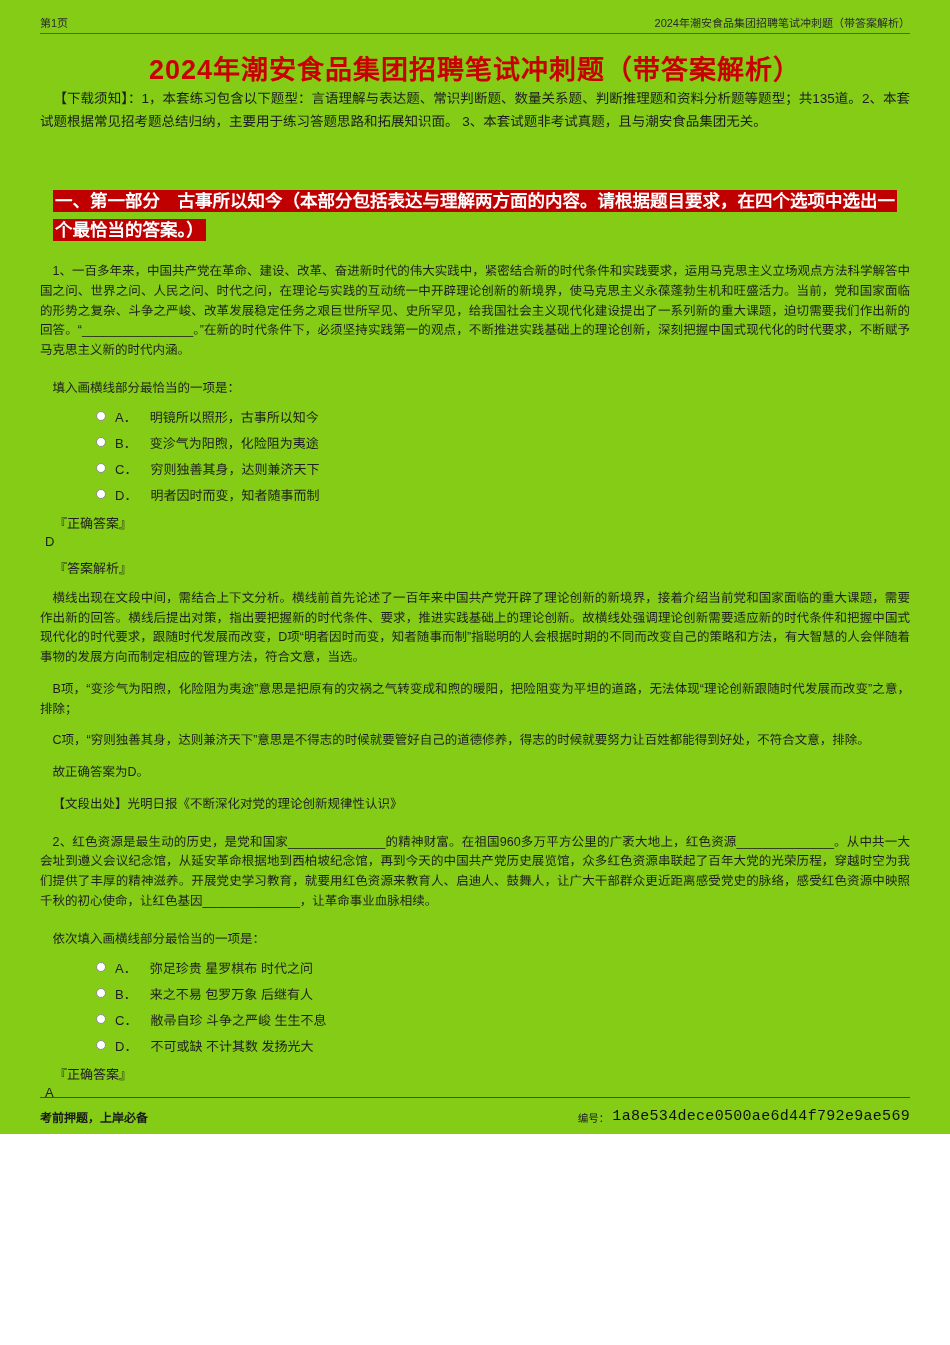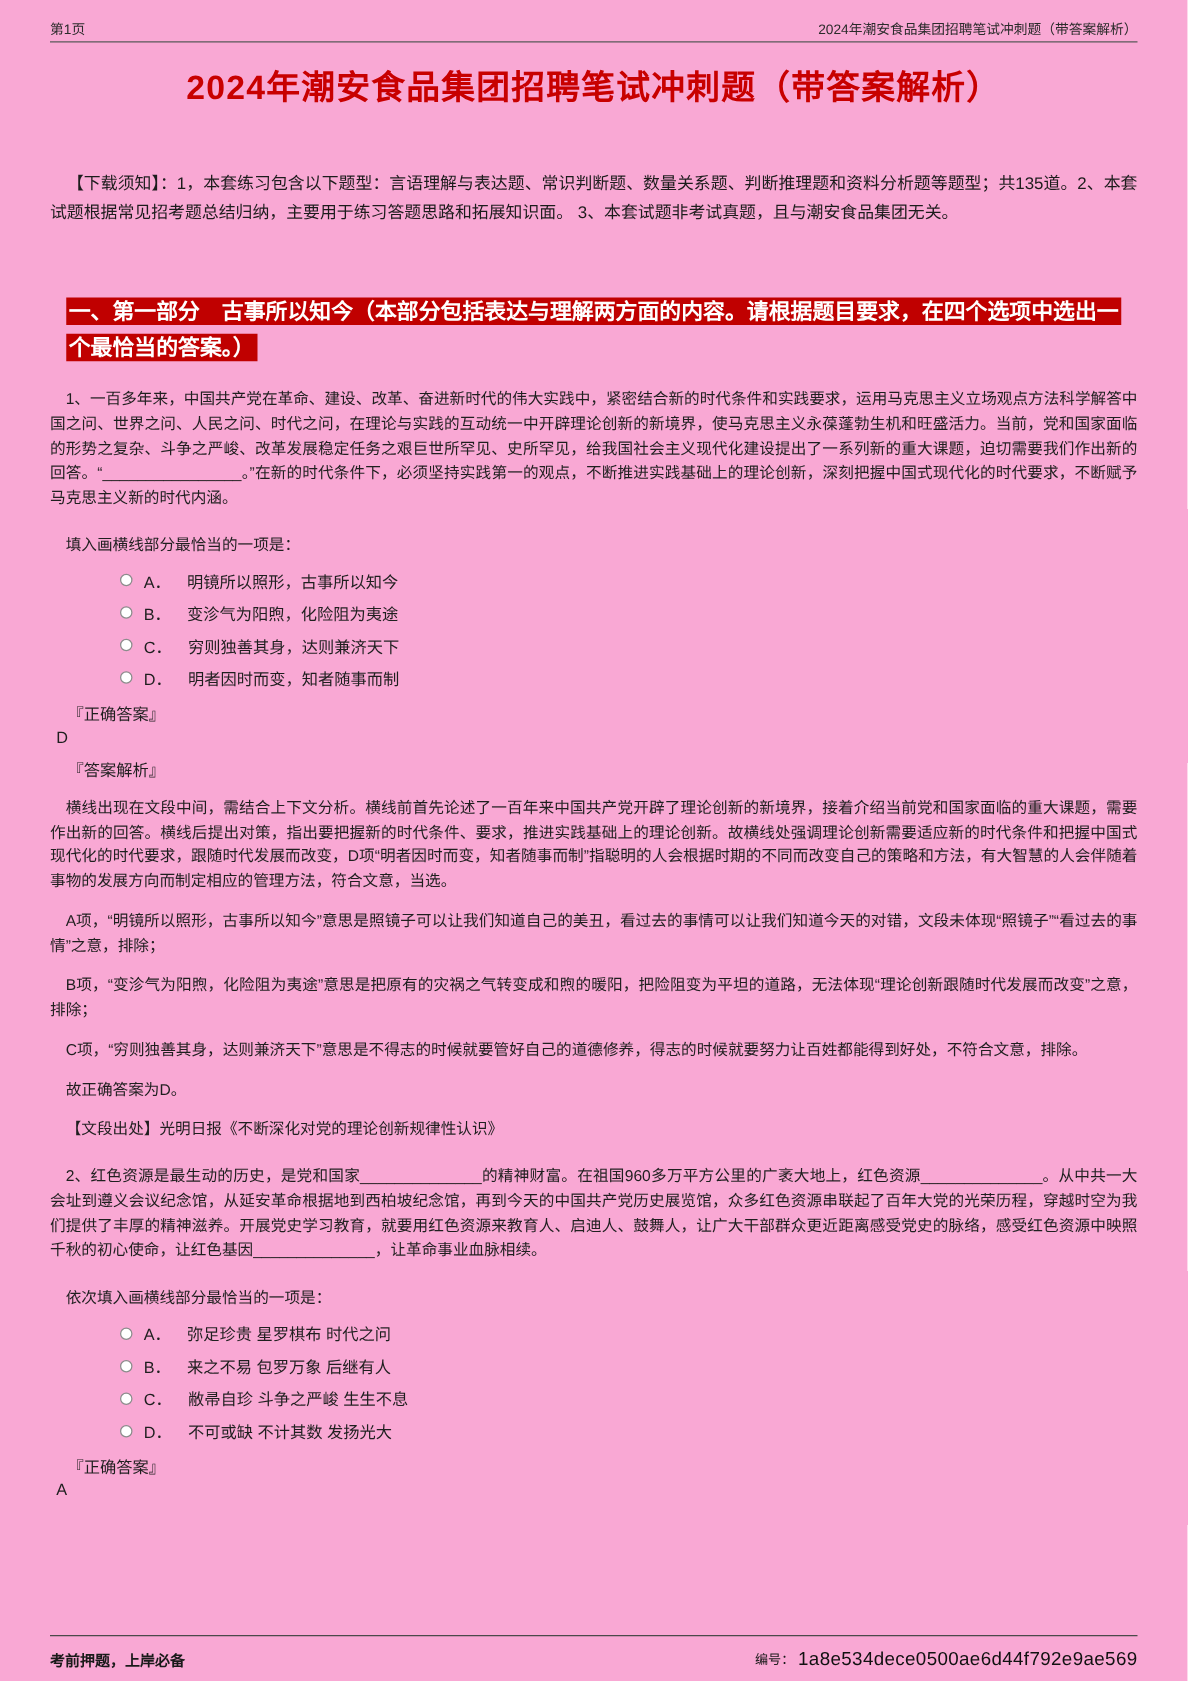--- a/index.html
+++ b/index.html
@@ -5,23 +5,23 @@
   * { margin: 0; padding: 0; box-sizing: border-box; }
   html, body { background: #ffffff; }
   body {
     font-family: "Liberation Sans", "DejaVu Sans", sans-serif;
     color: #1f1f1f;
     -webkit-font-smoothing: antialiased;
   }
   .page {
     position: relative;
     width: 950px;
-    height: 1345px;
+    height: 1134px;
     margin: 0 auto;
-    background: #f9a8d4;
+    background: #84cc16;
     padding: 0 40px;
     overflow: hidden;
   }
   
   .page-header {
     display: flex;
     justify-content: space-between;
     align-items: flex-end;
     padding-top: 14px;
     font-size: 11px;
@@ -32,21 +32,20 @@
   .doc-title {
     margin-top: 14px;
     text-align: center;
     color: #c80000;
     font-size: 27px;
     font-weight: bold;
     letter-spacing: 1px;
   }
   
   .notice {
-    margin-top: 48px;
     font-size: 13.5px;
     line-height: 1.72;
     text-align: justify;
     text-indent: 1em;
     color: #1c1c1c;
   }
   
   .section-heading {
     margin-top: 54px;
     padding-left: 13px;
@@ -100,21 +99,21 @@
     border-bottom: 1.5px solid #4a4a4a;
   }
   .page-footer {
     position: absolute;
     left: 40px; right: 40px; bottom: 9px;
     display: flex;
     justify-content: space-between;
     align-items: flex-end;
   }
   .footer-left { font-size: 12px; font-weight: 700; color: #1a1a1a; }
-  .footer-code { display: flex; align-items: flex-start; gap: 3px; }
+  .footer-code { display: flex; align-items: flex-end; gap: 3px; font-family: Liberation Mono, monospace; }
   .code-label { font-size: 10.5px; color: #1a1a1a; }
   .code-value { font-size: 15px; color: #111111; letter-spacing: 0.3px; }
 </style>
 </head>
 <body>
 
 <div class="page">
 
   <div class="page-header">
     <span class="header-left">第1页</span>
@@ -153,21 +152,20 @@
         <span class="opt-letter">D．</span>
         <span class="opt-text">明者因时而变，知者随事而制</span>
       </div>
     </div>
 
     <p class="answer-label">『正确答案』</p>
     <p class="answer-value">D</p>
     <p class="answer-label">『答案解析』</p>
 
     <p class="para">横线出现在文段中间，需结合上下文分析。横线前首先论述了一百年来中国共产党开辟了理论创新的新境界，接着介绍当前党和国家面临的重大课题，需要作出新的回答。横线后提出对策，指出要把握新的时代条件、要求，推进实践基础上的理论创新。故横线处强调理论创新需要适应新的时代条件和把握中国式现代化的时代要求，跟随时代发展而改变，D项“明者因时而变，知者随事而制”指聪明的人会根据时期的不同而改变自己的策略和方法，有大智慧的人会伴随着事物的发展方向而制定相应的管理方法，符合文意，当选。</p>
-    <p class="para">A项，“明镜所以照形，古事所以知今”意思是照镜子可以让我们知道自己的美丑，看过去的事情可以让我们知道今天的对错，文段未体现“照镜子”“看过去的事情”之意，排除；</p>
     <p class="para">B项，“变沴气为阳煦，化险阻为夷途”意思是把原有的灾祸之气转变成和煦的暖阳，把险阻变为平坦的道路，无法体现“理论创新跟随时代发展而改变”之意，排除；</p>
     <p class="para">C项，“穷则独善其身，达则兼济天下”意思是不得志的时候就要管好自己的道德修养，得志的时候就要努力让百姓都能得到好处，不符合文意，排除。</p>
     <p class="para">故正确答案为D。</p>
     <p class="para">【文段出处】光明日报《不断深化对党的理论创新规律性认识》</p>
   </section>
 
   <section class="question">
     <p class="q-body">2、红色资源是最生动的历史，是党和国家______________的精神财富。在祖国960多万平方公里的广袤大地上，红色资源______________。从中共一大会址到遵义会议纪念馆，从延安革命根据地到西柏坡纪念馆，再到今天的中国共产党历史展览馆，众多红色资源串联起了百年大党的光荣历程，穿越时空为我们提供了丰厚的精神滋养。开展党史学习教育，就要用红色资源来教育人、启迪人、鼓舞人，让广大干部群众更近距离感受党史的脉络，感受红色资源中映照千秋的初心使命，让红色基因______________，让革命事业血脉相续。</p>
     <p class="q-prompt">依次填入画横线部分最恰当的一项是：</p>
 

